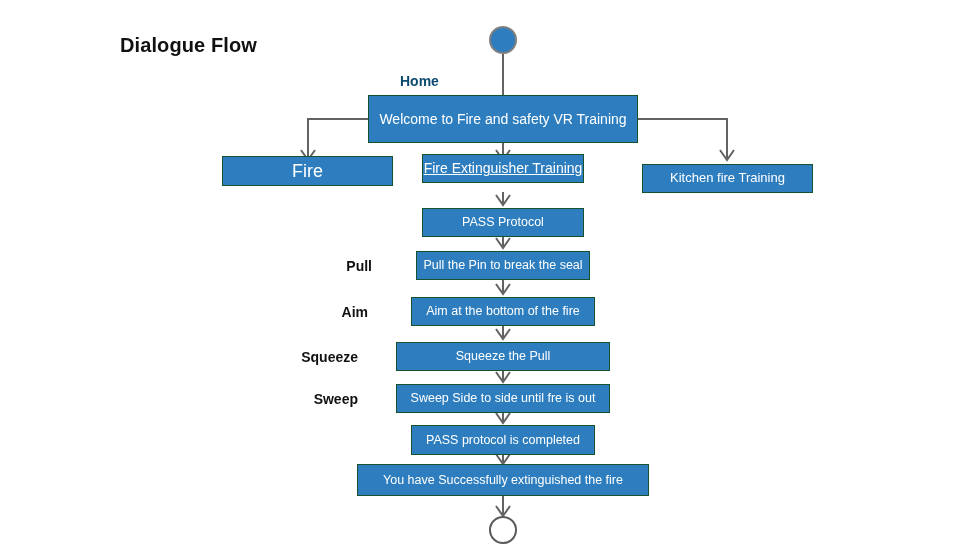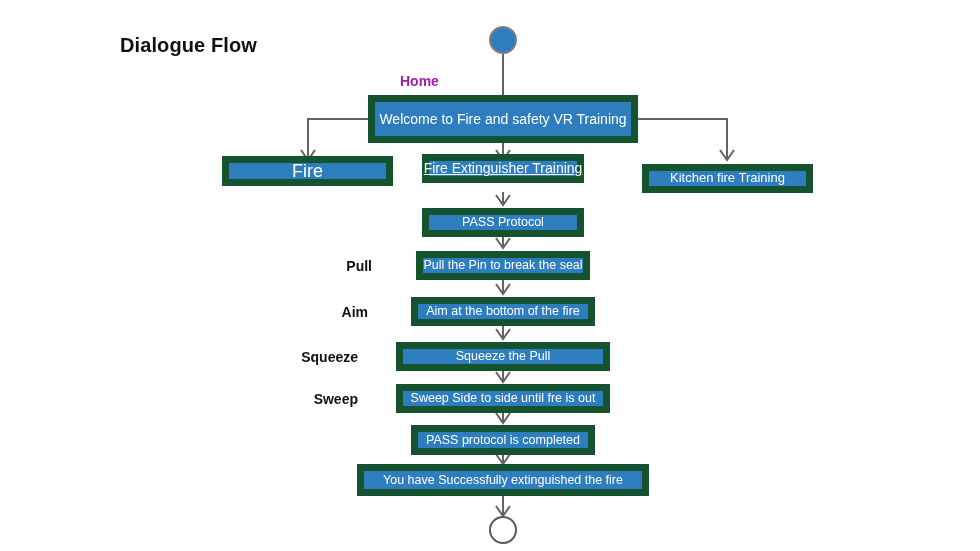--- a/index.html
+++ b/index.html
@@ -32,21 +32,21 @@
     font-size: 20px;
     font-weight: bold;
     color: #111111;
     letter-spacing: 0.1px;
     white-space: nowrap;
     margin-left: 32px;
   }
   .node-box {
     position: absolute;
     background: #2e7ebf;
-    border: 7px solid #14532d;
+    border: 1px solid #14532d;
     box-sizing: border-box;
     color: #ffffff;
     display: flex;
     align-items: center;
     justify-content: center;
     text-align: center;
     line-height: 1.15;
     white-space: nowrap;
   }
   .side-label {
@@ -54,21 +54,21 @@
     font-size: 14px;
     font-weight: bold;
     color: #111111;
     text-align: right;
     white-space: nowrap;
   }
   .caption-label {
     position: absolute;
     font-size: 14px;
     font-weight: bold;
-    color: #a21caf;
+    color: #0c4a6e;
     white-space: nowrap;
   }
 </style>
 </head>
 <body>
 
 <div id="canvas">
 
   <div class="diagram-title">Dialogue Flow</div>
 

